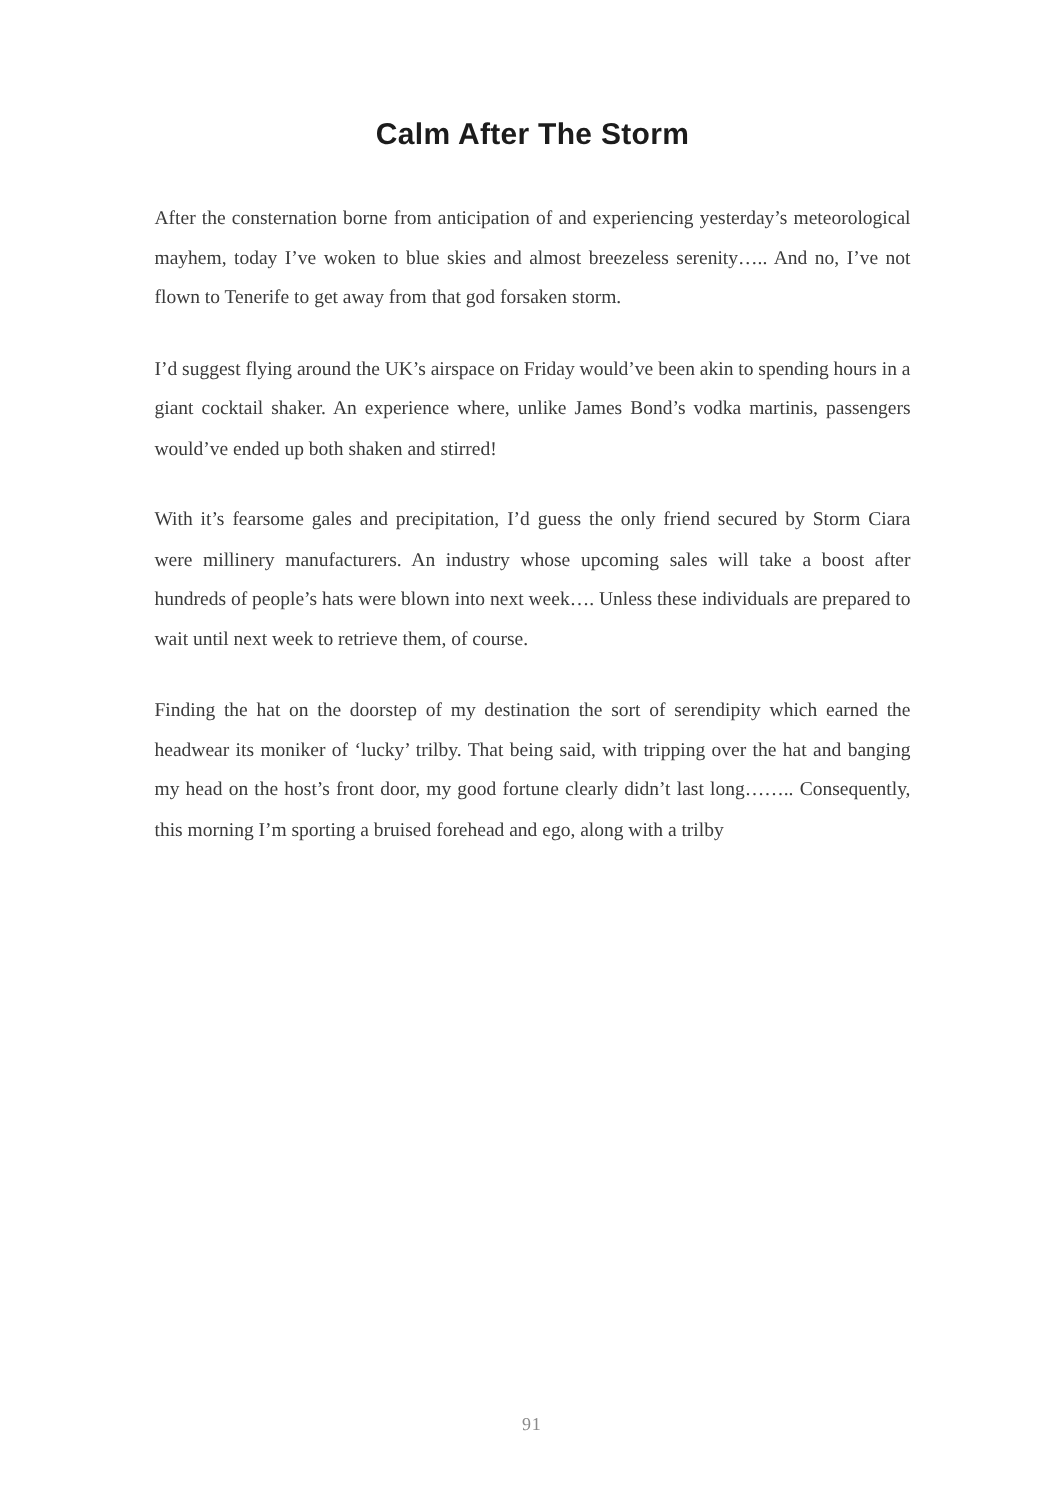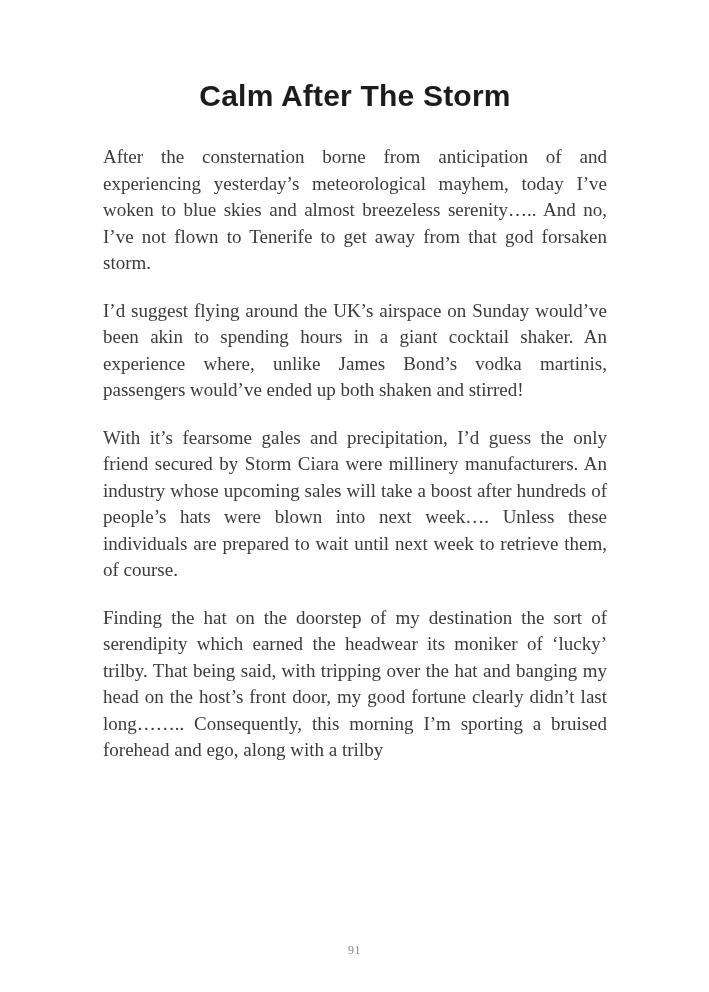--- a/index.html
+++ b/index.html
@@ -19,29 +19,29 @@
   }
   .content {
     position: absolute;
     top: 78px;
     left: 103px;
     width: 504px;
   }
   .title {
     font-family: "Liberation Sans", sans-serif;
     font-weight: 700;
-    font-size: 30px;
+    font-size: 20px;
     line-height: 1.2;
     color: #1c1c1c;
     text-align: center;
     margin: 0 0 30px 0;
     letter-spacing: 0.2px;
   }
   .body-text p {
-    font-size: 19px;
+    font-size: 13px;
     line-height: 26.5px;
     text-align: justify;
     text-justify: inter-word;
     margin: 16px 0 21px 0;
     color: #3b3b3b;
   }
   .body-text p:last-child {
     margin-bottom: 0;
   }
   .page-footer {
@@ -59,21 +59,21 @@
   }
 </style>
 </head>
 <body>
 
 <div class="page">
   <div class="content">
     <h1 class="title">Calm After The Storm</h1>
     <div class="body-text">
       <p>After the consternation borne from anticipation of and experiencing yesterday’s meteorological mayhem, today I’ve woken to blue skies and almost breezeless serenity….. And no, I’ve not flown to Tenerife to get away from that god forsaken storm.</p>
-      <p>I’d suggest flying around the UK’s airspace on Sunday would’ve been akin to spending hours in a giant cocktail shaker. An experience where, unlike James Bond’s vodka martinis, passengers would’ve ended up both shaken and stirred!</p>
+      <p>I’d suggest flying around the UK’s airspace on Friday would’ve been akin to spending hours in a giant cocktail shaker. An experience where, unlike James Bond’s vodka martinis, passengers would’ve ended up both shaken and stirred!</p>
       <p>With it’s fearsome gales and precipitation, I’d guess the only friend secured by Storm Ciara were millinery manufacturers. An industry whose upcoming sales will take a boost after hundreds of people’s hats were blown into next week…. Unless these individuals are prepared to wait until next week to retrieve them, of course.</p>
       <p>Finding the hat on the doorstep of my destination the sort of serendipity which earned the headwear its moniker of ‘lucky’ trilby. That being said, with tripping over the hat and banging my head on the host’s front door, my good fortune clearly didn’t last long…….. Consequently, this morning I’m sporting a bruised forehead and ego, along with a trilby</p>
     </div>
   </div>
   <div class="page-footer">
     <span class="page-number">91</span>
   </div>
 </div>
 
 </body></html>

